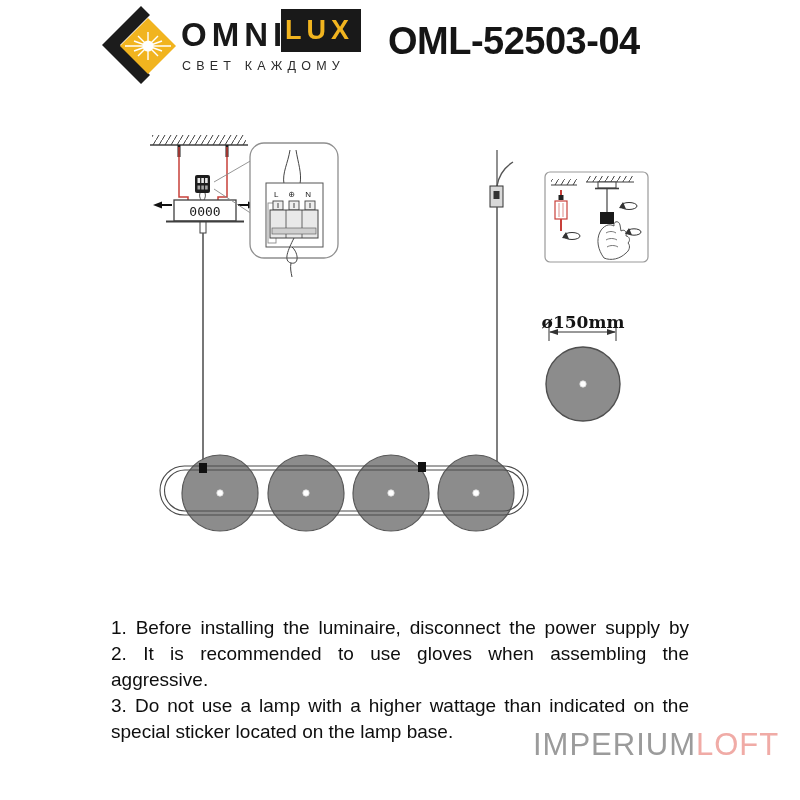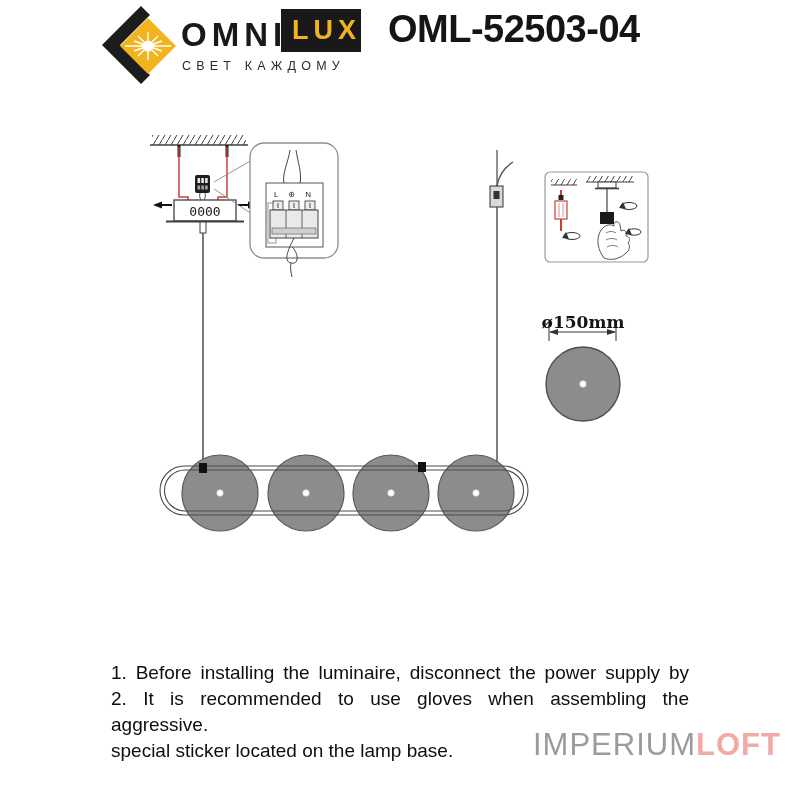--- a/index.html
+++ b/index.html
@@ -4,40 +4,40 @@
 <style>
   html,body{margin:0;padding:0;background:#ffffff;}
   body{width:800px;height:800px;position:relative;overflow:hidden;
        font-family:"Liberation Sans",sans-serif;color:#111;}
   .abs{position:absolute;}
 
   
   .brand-omni{position:absolute;left:181px;top:16px;font-size:33px;font-weight:bold;
               letter-spacing:5px;color:#191919;}
   .lux-box{position:absolute;left:281px;top:9px;width:80px;height:43px;background:#191919;
-           display:flex;align-items:center;justify-content:flex-end;}
+           display:flex;align-items:center;justify-content:flex-start;}
   .lux-box span{font-size:27px;font-weight:bold;letter-spacing:5px;color:#F1B41F;padding-left:4px;}
   .brand-tagline{position:absolute;left:182px;top:59px;font-size:12.5px;font-weight:normal;
                  letter-spacing:5.2px;color:#2b2b2b;white-space:nowrap;}
-  .model-number{position:absolute;left:388px;top:8px;font-size:38px;font-weight:bold;
+  .model-number{position:absolute;left:388px;top:20px;font-size:38px;font-weight:bold;
                 letter-spacing:-0.5px;color:#151515;white-space:nowrap;}
 
   
   .diagram-svg{position:absolute;left:0;top:0;}
 
   
   .instructions{position:absolute;left:111px;top:615px;width:578px;font-size:19px;
-                line-height:26px;color:#0e0e0e;margin-top:45px;}
+                line-height:26px;color:#0e0e0e;}
   .ln{white-space:normal;}
   .jl{text-align:justify;text-align-last:justify;}
 
   
   .watermark{position:absolute;left:533px;top:727px;font-size:31px;letter-spacing:1px;
              color:#9b9b9b;white-space:nowrap;z-index:5;}
-  .watermark .wm2{color:#F0ABA6;font-weight:bold;}
+  .watermark .wm2{color:#F0ABA6;}
 </style>
 </head>
 <body>
 
 <div class="page">
 
   <div>
     <svg class="abs" style="left:98px;top:4px" width="92" height="86" viewBox="0 0 92 86">
       <path d="M43,2 L4,41 L43,80 L52,71 L22,41 L52,11 Z" fill="#1c1c1c"></path>
       <polygon points="50,14 78,42 50,70 22,42" fill="#F1B41F"></polygon>
@@ -208,20 +208,21 @@
       </g>
       <rect x="199" y="463" width="8" height="10" fill="#111"></rect>
       <rect x="418" y="462" width="8" height="10" fill="#111"></rect>
     </g>
   </svg>
 
   <div class="instructions">
     <div class="ln jl">1. Before installing the luminaire, disconnect the power supply by</div>
     <div class="ln jl">2. It is recommended to use gloves when assembling the</div>
     <div class="ln">aggressive.</div>
+    <div class="ln jl">3. Do not use a lamp with a higher wattage than indicated on the</div>
     <div class="ln">special sticker located on the lamp base.</div>
   </div>
 
   <div class="watermark">
     <span class="wm1">IMPERIUM</span><span class="wm2">LOFT</span>
   </div>
 
 </div>
 
 </body></html>

